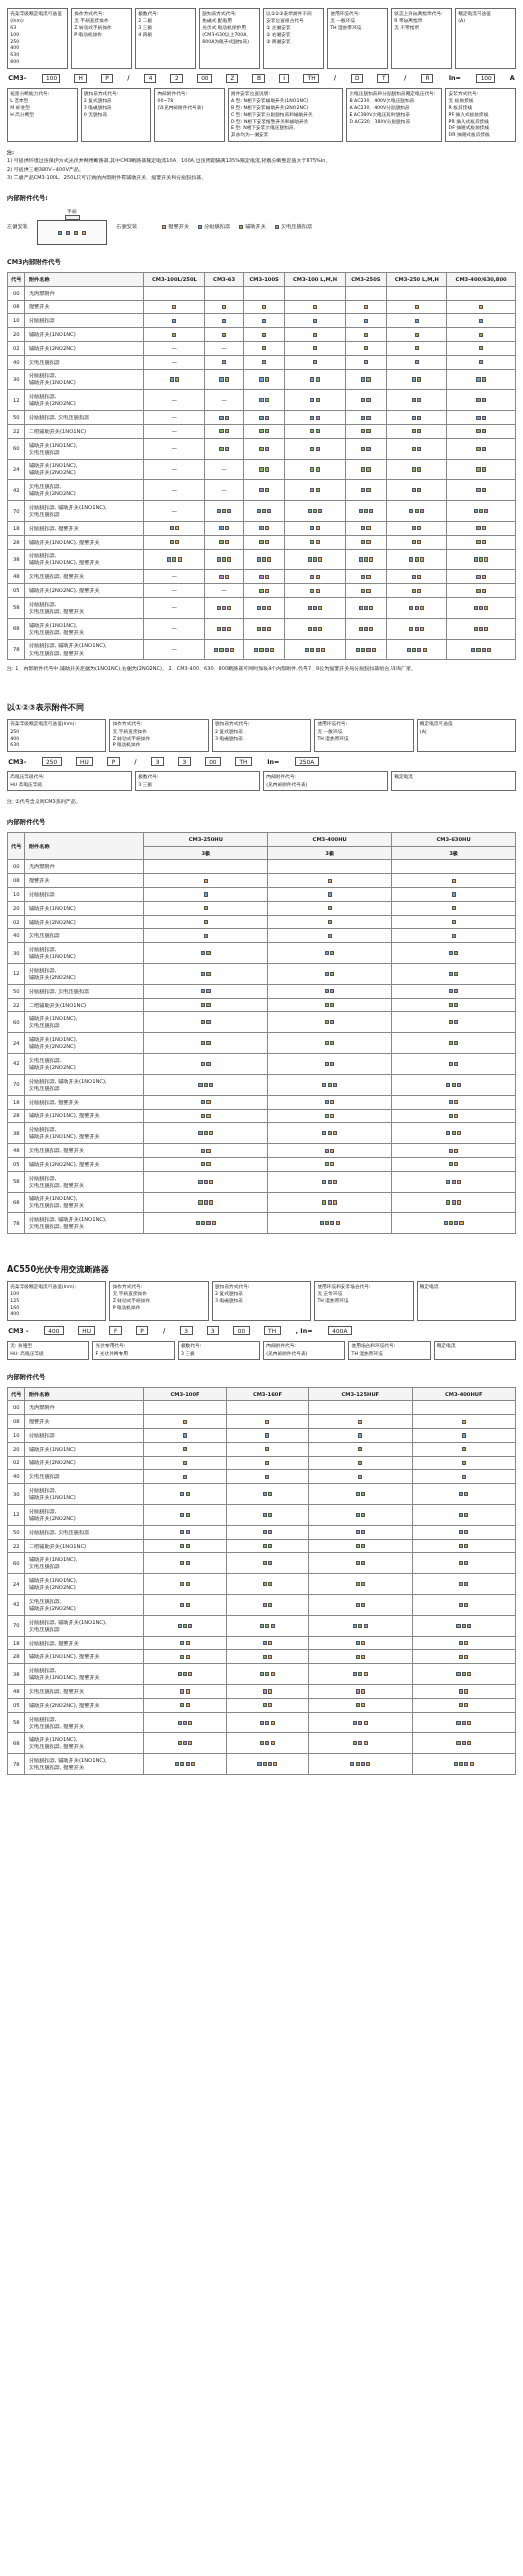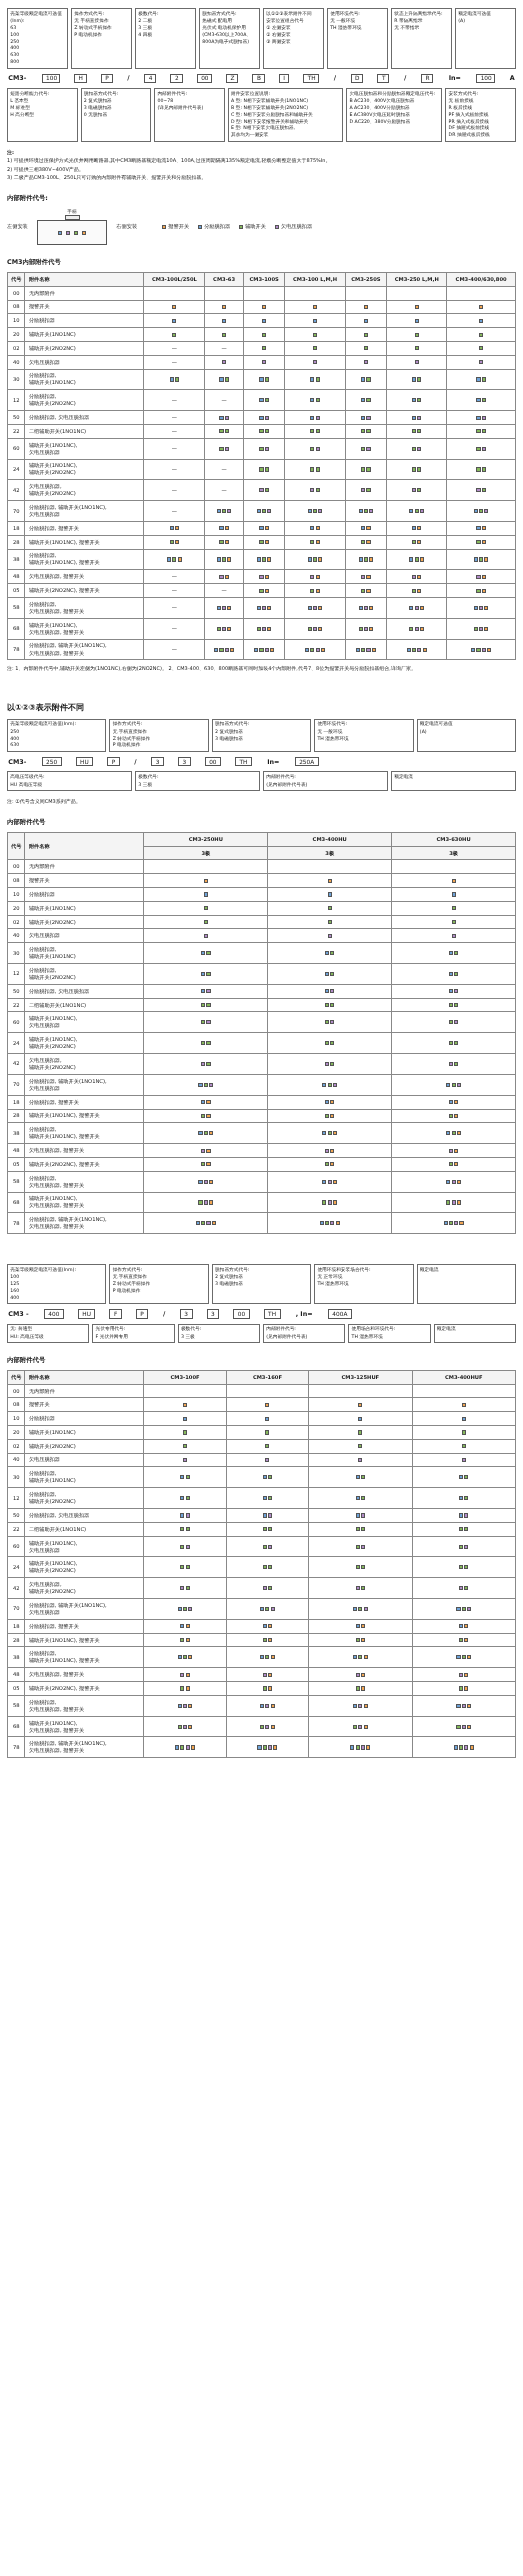--- a/index.html
+++ b/index.html
@@ -714,20 +714,21 @@
               <td class="name-col">分励脱扣器, 辅助开关(1NO1NC),<br>欠电压脱扣器, 报警开关</td>
               <td class="mark-col"><i class="sq sq-shunt"></i><i class="sq sq-aux"></i><i class="sq sq-uv"></i><i class="sq sq-alarm"></i></td>
               <td class="mark-col"><i class="sq sq-shunt"></i><i class="sq sq-aux"></i><i class="sq sq-uv"></i><i class="sq sq-alarm"></i></td>
               <td class="mark-col"><i class="sq sq-shunt"></i><i class="sq sq-aux"></i><i class="sq sq-uv"></i><i class="sq sq-alarm"></i></td>
             </tr>
           </tbody>
         </table>
       </div>
   </div>
 
+  <div class="h-big sectioned">AC550光伏专用交流断路器</div>
   <section>
     <div class="boxes-row top-boxes">
         <div class="dbox">
           <div class="dbox-title">壳架等级额定电流可选值(Inm):</div>
           <div class="dbox-line">100</div>
           <div class="dbox-line">125</div>
           <div class="dbox-line">160</div>
           <div class="dbox-line">400</div>
         </div>
         <div class="dbox">

